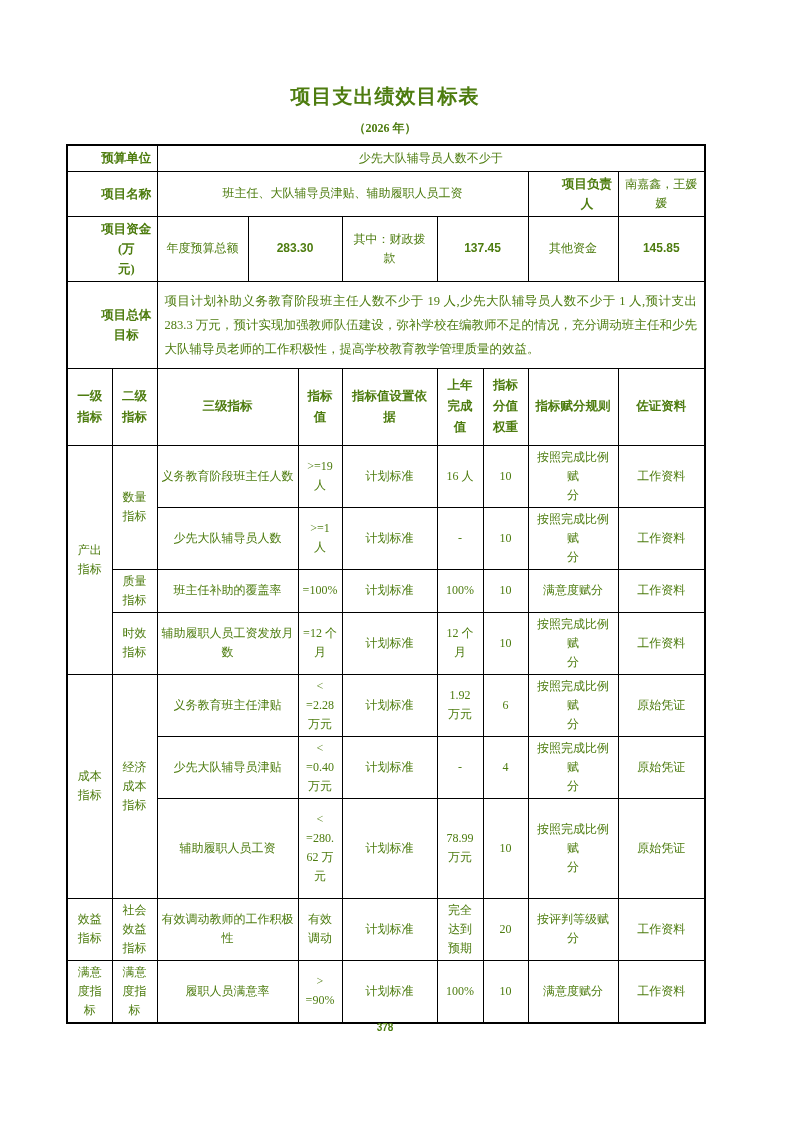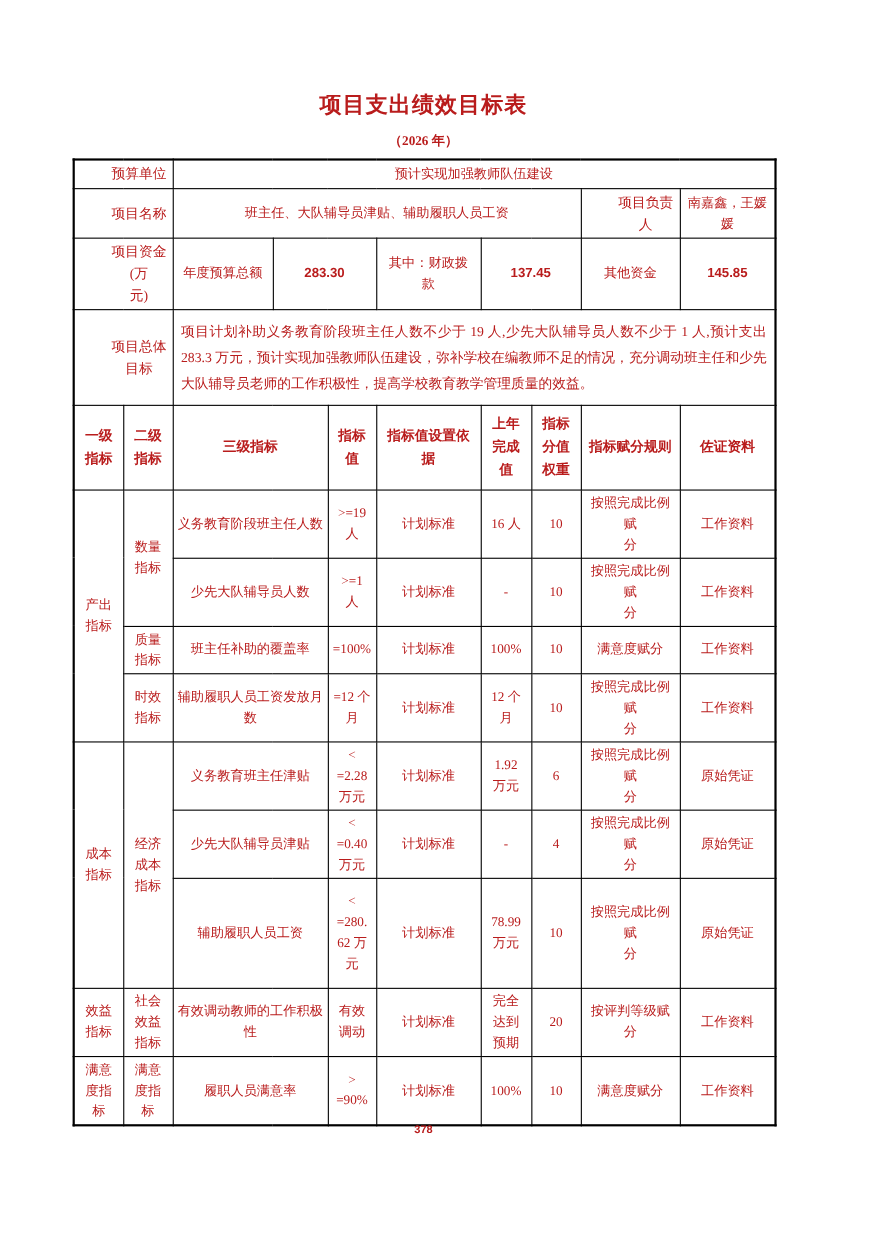--- a/index.html
+++ b/index.html
@@ -3,21 +3,21 @@
 <meta charset="utf-8">
 <style>
   * { margin: 0; padding: 0; box-sizing: border-box; }
   html, body { background: #ffffff; }
   .page {
     position: relative;
     width: 793px;
     height: 1122px;
     background: #ffffff;
     font-family: "Liberation Serif", "DejaVu Serif", serif;
-    color: #b91c1c;
+    color: #4d7c0f;
     overflow: hidden;
   }
   .content { margin-left: 66px; width: 638px; padding-top: 84px; }
   .doc-title {
     text-align: center;
     font-size: 20px;
     font-weight: bold;
     font-family: "Liberation Sans", "DejaVu Sans", sans-serif;
     letter-spacing: 1px;
     line-height: 24px;
@@ -40,21 +40,21 @@
     border: 1.5px solid #000;
     text-align: center;
     vertical-align: middle;
     font-weight: normal;
     font-size: 12px;
     line-height: 19px;
     padding: 2px 4px;
     white-space: pre-line;
     overflow: hidden;
   }
-  th.lbl { font-weight: normal; font-size: 12.5px; line-height: 20px; padding-left: 32px; }
+  th.lbl { font-weight: bold; font-size: 12.5px; line-height: 20px; padding-left: 32px; }
   th.hdr { font-weight: bold; font-size: 12.5px; line-height: 21px; }
   td.goal {
     white-space: normal;
     text-align: justify;
     line-height: 24px;
     font-size: 12.5px;
     padding: 7px 7px;
     vertical-align: middle;
   }
   .num, td.num { font-family: "Liberation Sans", "DejaVu Sans", sans-serif; font-weight: bold; }
@@ -97,21 +97,21 @@
         <col style="width:95px">
           <col style="width:46px">
           <col style="width:45px">
           <col style="width:90px">
           <col style="width:87px">
       </colgroup>
 
       <tbody>
           <tr class="r1">
         <th class="lbl" colspan="2">预算单位</th>
-        <td colspan="8">预计实现加强教师队伍建设</td>
+        <td colspan="8">少先大队辅导员人数不少于</td>
       </tr>
 
       <tr class="r2">
         <th class="lbl" colspan="2">项目名称</th>
         <td colspan="6">班主任、大队辅导员津贴、辅助履职人员工资</td>
         <th class="lbl">项目负责人</th>
         <td>南嘉鑫，王媛
 媛</td>
       </tr>
 

